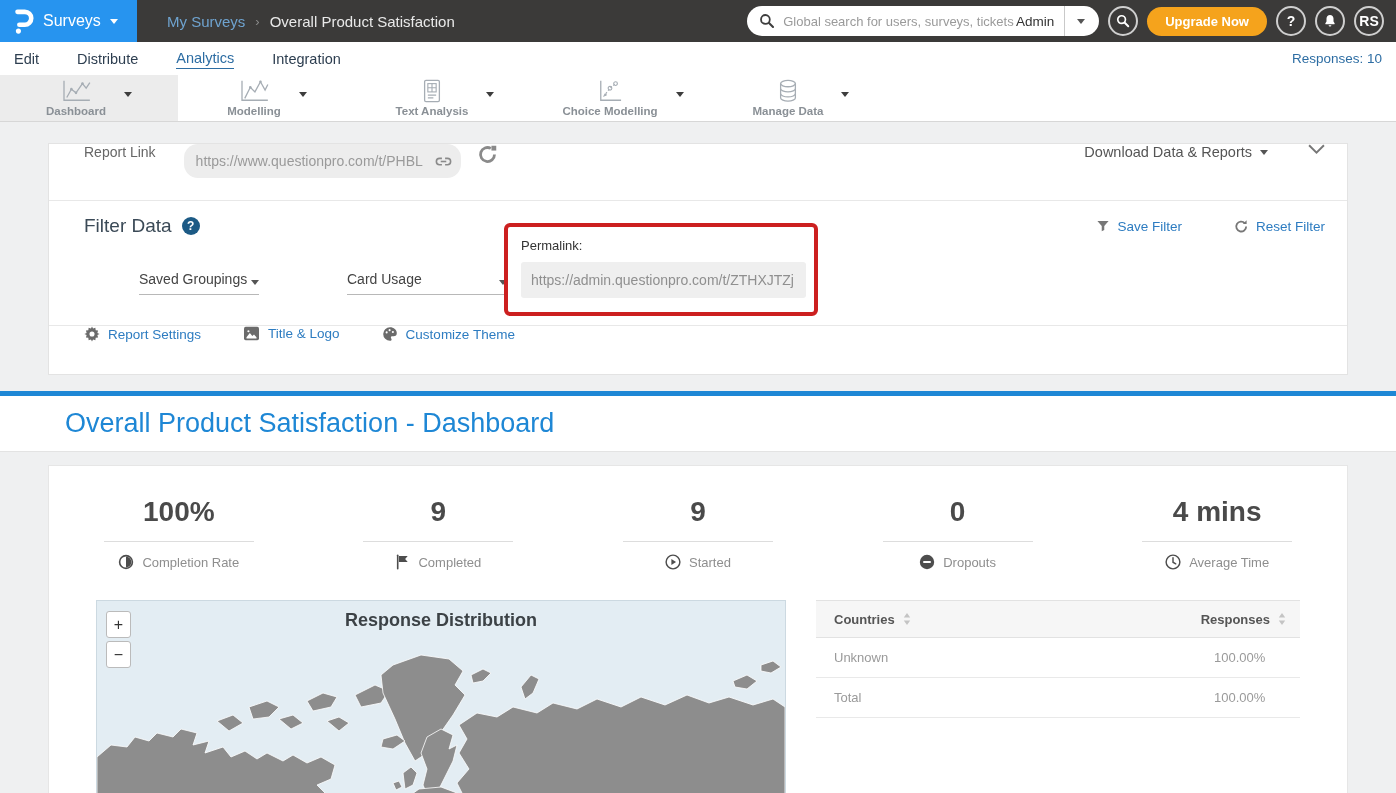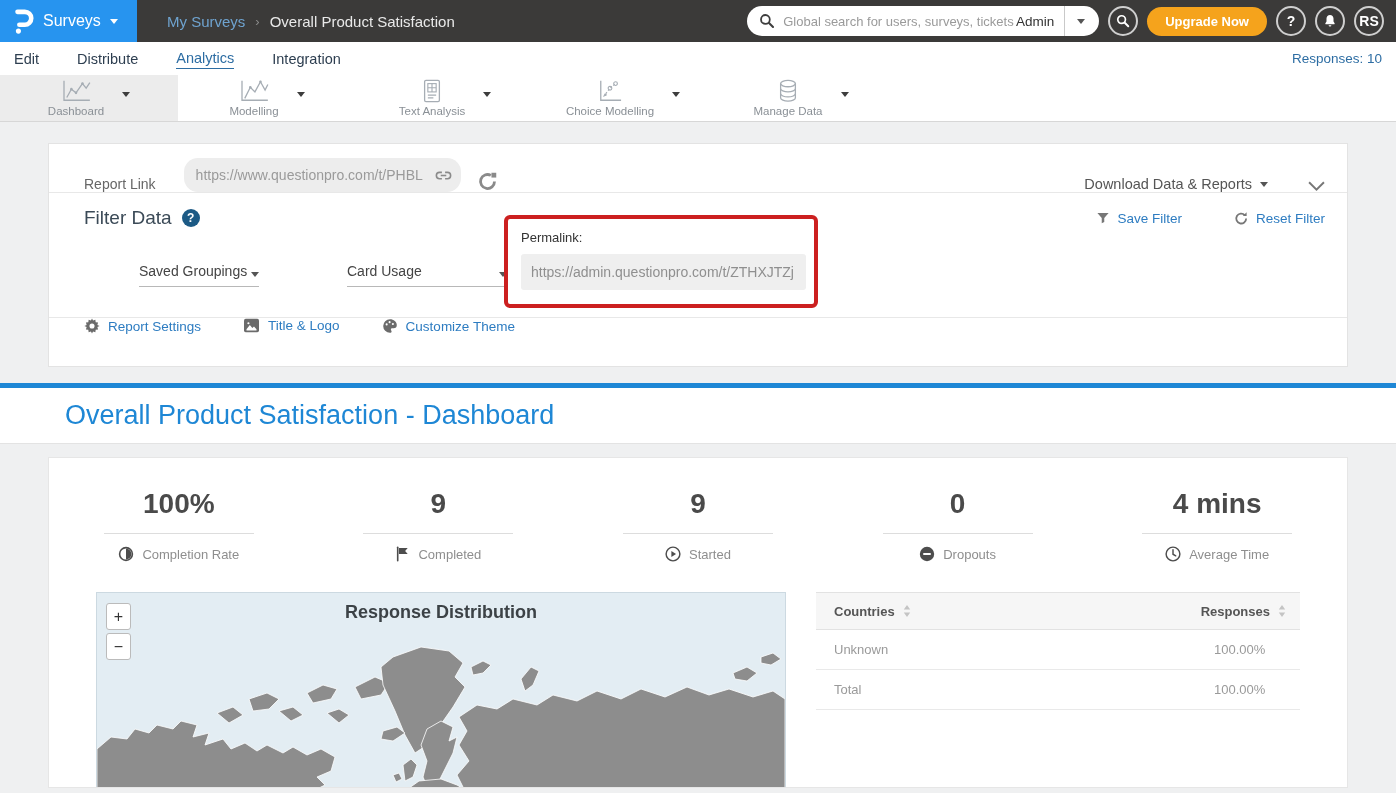--- a/index.html
+++ b/index.html
@@ -40,31 +40,31 @@
   .subnav { height:33px; background:#fff; display:flex; align-items:center; padding:0 14px; }
   .subnav-item { font-size:14.5px; color:#2d3e50; margin-right:38px; cursor:pointer; padding:2px 0; }
   .subnav-item.active { color:#2d6da3; border-bottom:1px solid #2d6da3; }
   .responses-count { margin-left:auto; font-size:13.5px; color:#2d6da3; }
 
   
   .tabbar { height:47px; background:#fff; border-bottom:1px solid #d7d7d7; display:flex; }
   .tab { width:178px; display:flex; align-items:center; justify-content:center; gap:4px; cursor:pointer;
     position:relative; }
   .tab.active { background:#ececec; }
-  .tab-inner { display:flex; flex-direction:column; align-items:center; gap:2px; }
+  .tab-inner { display:flex; flex-direction:column; align-items:center; gap:2px;font-weight:bold; }
   .tab-label { font-size:11.5px; color:#8a9096; }
   .tab-caret { color:#3d3d3d; margin-left:14px; margin-top:-8px; }
   .tab-icon { color:#a6adb4; }
 
   
   .content { background:#eff0f1; }
   .panel { background:#fff; border:1px solid #e3e3e3; }
   .report-panel { margin:21px 48px 0 48px; }
 
-  .rl-row { display:flex; align-items:flex-end; height:49px; padding:0 22px 0 35px; border-bottom:1px solid #e8e8e8; }
+  .rl-row { display:flex; align-items:flex-start; height:57px; padding:0 22px 0 35px; border-bottom:1px solid #e8e8e8; }
   .rl-label { font-size:14px; color:#666; margin-right:28px; }
   .rl-input-wrap { position:relative; width:277px; }
   .rl-input-wrap input { width:277px; height:34px; background:#ededed; border:0; border-radius:14px;
     font-size:14px; color:#9a9a9a; padding:0 34px 0 12px; outline:0; font-family:"Liberation Sans", sans-serif; }
   .rl-link-icon { position:absolute; right:8px; top:8px; color:#8a8a8a; cursor:pointer; }
   .rl-refresh { margin-left:16px; color:#8a8a8a; cursor:pointer; }
   .download-group { margin-left:auto; display:flex; align-items:center; gap:8px; color:#555;
     font-size:14.5px; cursor:pointer; }
   .download-group .caret { color:#555; }
   .panel-chevron { margin-left:40px; color:#777; cursor:pointer; }

